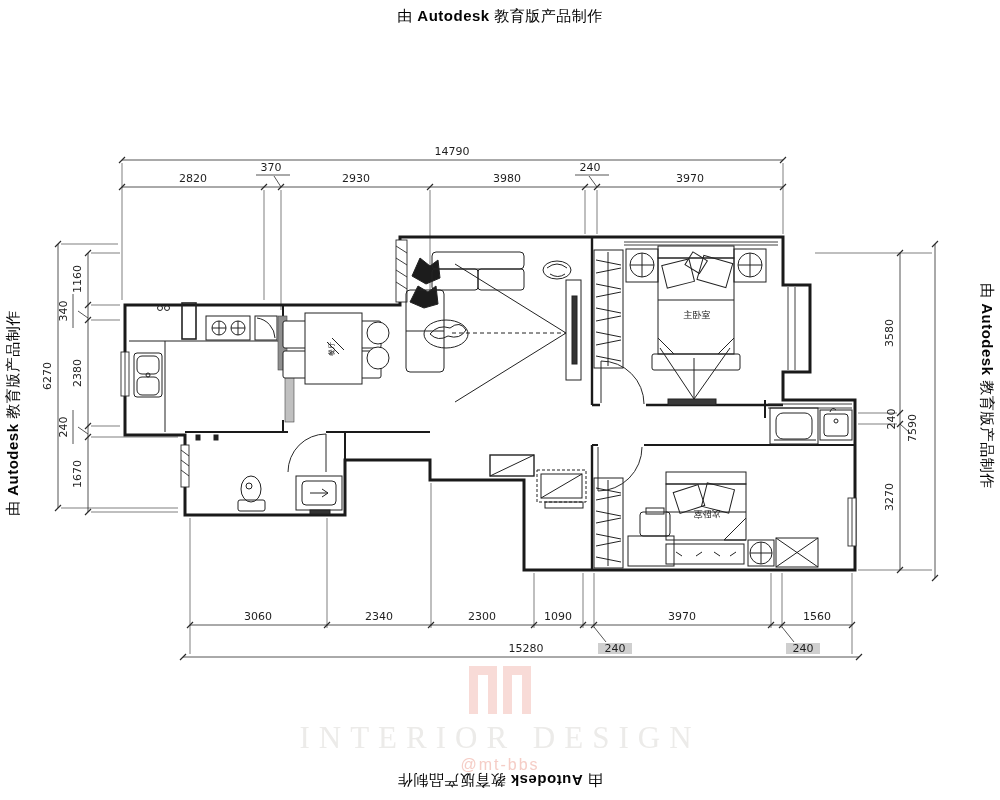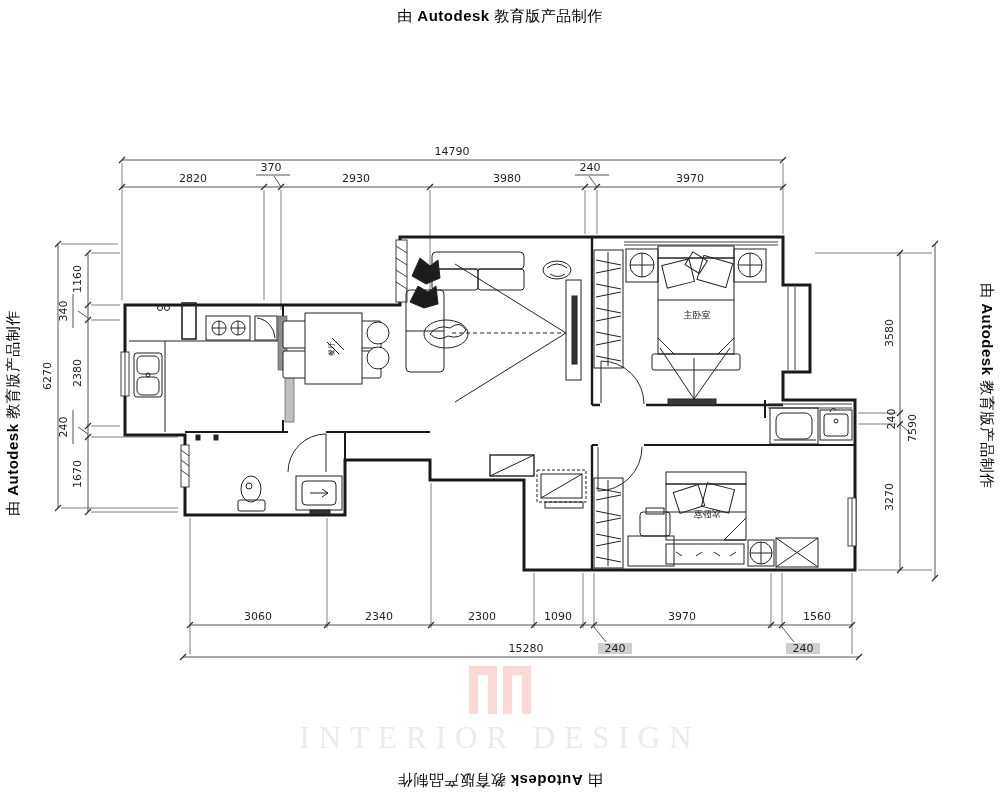--- a/index.html
+++ b/index.html
@@ -45,20 +45,21 @@
     <span class="brand">Autodesk</span>
     <span>教育版产品制作</span>
   </div>
 
   <div class="watermark">
     <svg width="66" height="50" viewBox="0 0 66 50">
       <path d="M2,50 V2 H30 V50 H21 V11 H11 V50 Z" fill="#f3bdb6" opacity="0.55"></path>
       <path d="M36,50 V2 H64 V50 H55 V11 H45 V50 Z" fill="#f3bdb6" opacity="0.55"></path>
     </svg>
     <div class="wm-title">INTERIOR DESIGN</div>
+    <div class="wm-handle">@mt-bbs</div>
   </div>
 
   <svg width="1000" height="800" viewBox="0 0 1000 800" style="position:absolute;left:0;top:0;">
 
     <g stroke="#2a2a2a" stroke-width="0.8" fill="none">
 
       <line x1="122" y1="160" x2="783" y2="160"></line>
       <line x1="122" y1="187" x2="783" y2="187"></line>
       <path d="M119,163 l6,-6 M780,163 l6,-6 M119,190 l6,-6 M261,190 l6,-6 M278,190 l6,-6 M427,190 l6,-6 M582,190 l6,-6 M594,190 l6,-6 M780,190 l6,-6" stroke-width="1.2"></path>
       <path d="M122,163 V300 M264,190 V300 M281,190 V310 M430,190 V302 M585,190 V234 M597,190 V234 M783,163 V234" stroke-width="0.6"></path>

